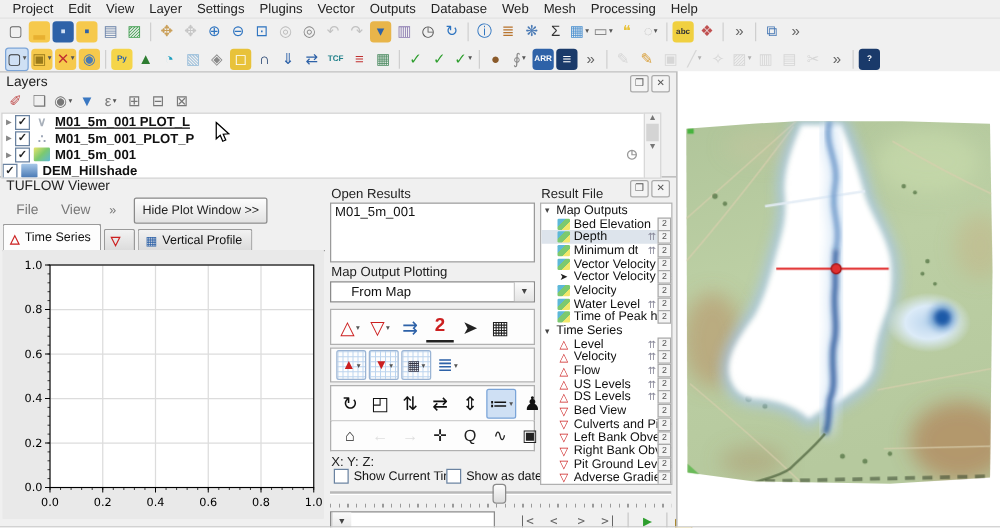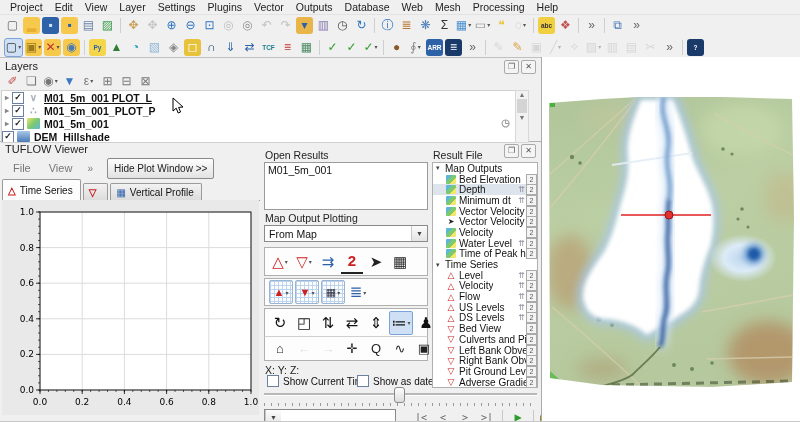--- a/index.html
+++ b/index.html
@@ -54,21 +54,21 @@
   .tabic{margin-right:4px;font-size:10px}
   .tic-ts::before{content:"△";color:#cc2020;font-weight:bold}
   .tic-cs::before{content:"▽";color:#cc2020;font-weight:bold}
   .tic-vp::before{content:"▦";color:#2e62a8}
   
   #plot-wrap{position:absolute;left:2px;top:58px;width:257px;height:215px;background:#e9e9e9}
   
   .flabel{position:absolute;font-size:10.5px;color:#222}
   .listbox{position:absolute;background:#fff;border:1px solid #9a9a9a;font-size:10.5px;padding:1px 3px;box-sizing:border-box}
   .combo{position:absolute;background:#fff;border:1px solid #8a8a8a;font-size:10.5px;display:flex;align-items:center;box-sizing:border-box}
-  .combo .cval{flex:1;padding:0 4px;white-space:nowrap;overflow:hidden}
+  .combo .cval{flex:1;padding:0 16px;white-space:nowrap;overflow:hidden}
   .combo .cbtn{width:15px;height:100%;border-left:1px solid #c8c8c8;background:linear-gradient(#fbfbfb,#e4e4e4);font-size:7px;color:#444;display:flex;align-items:center;justify-content:center}
   .ibox{position:absolute;background:#fdfdfd;border:1px solid #b0b0b0;display:flex;align-items:center;padding-left:3px;box-sizing:border-box}
   .pbi{min-width:22px;height:22px;display:inline-flex;align-items:center;justify-content:center;font-size:15px;margin:0 1px;flex:none;border-radius:2px}
   .pbi .car{font-size:6px;color:#555;margin-left:1px}
   .pbi.pressed{background:#cfe0f4;border:1px solid #7aa4d8}
   .pbi.dim{opacity:.45}
   .pbi.two{font-weight:bold;font-size:15px;border-bottom:2px solid #222;border-radius:0}
   .pbi.ongrid{background-image:linear-gradient(#bcd4ee 1px,transparent 1px),linear-gradient(90deg,#bcd4ee 1px,transparent 1px);background-size:4px 4px;border:1px solid #9ab4d4;font-size:11px}
   .checkrow{position:absolute;display:flex;align-items:center;font-size:10px}
   .checkrow .cb{margin-right:4px}

